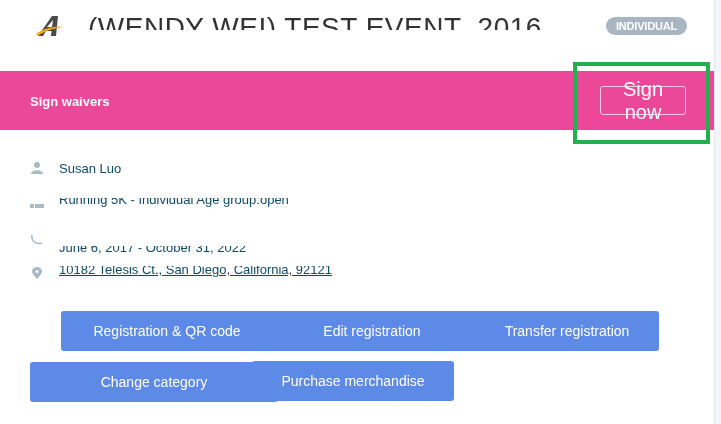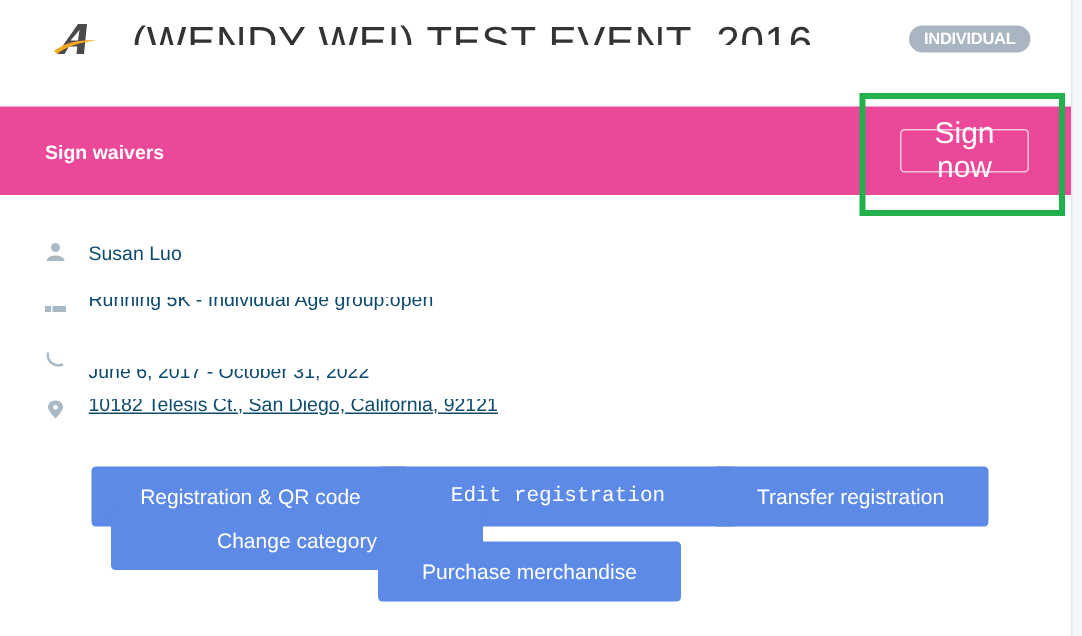--- a/index.html
+++ b/index.html
@@ -68,18 +68,18 @@
   <svg class="icon" viewBox="0 0 14 14">
     <path d="M7 1 C3 1, 2 4, 2 5.5 C2 8, 7 13, 7 13 C7 13, 12 8, 12 5.5 C12 4, 11 1, 7 1 Z" fill="#aab9c6"></path>
     <circle cx="7" cy="5.5" r="1.6" fill="#fff"></circle>
   </svg>
   <div class="text" style="top:0px;height:12px;overflow:hidden;">
     <span style="position:relative;top:-4px;text-decoration:underline;">10182 Telesis Ct., San Diego, California, 92121</span>
   </div>
 </div>
 
 <button class="btn" style="left:30px;top:311px;width:212px;margin-left:31px;">Registration &amp; QR code</button>
-<button class="btn" style="left:252px;top:311px;width:240px;font-family:Liberation Mono, monospace;">Edit registration</button>
+<button class="btn" style="left:252px;top:311px;width:240px;">Edit registration</button>
 <button class="btn" style="left:475px;top:311px;width:184px;">Transfer registration</button>
-<button class="btn" style="left:30px;top:340px;width:248px;margin-left:44px;">Change category</button>
+<button class="btn" style="left:30px;top:362px;width:248px;">Change category</button>
 <button class="btn" style="left:252px;top:361px;width:202px;">Purchase merchandise</button>
 
 <div class="scrollbar"></div>
 
 </body></html>

